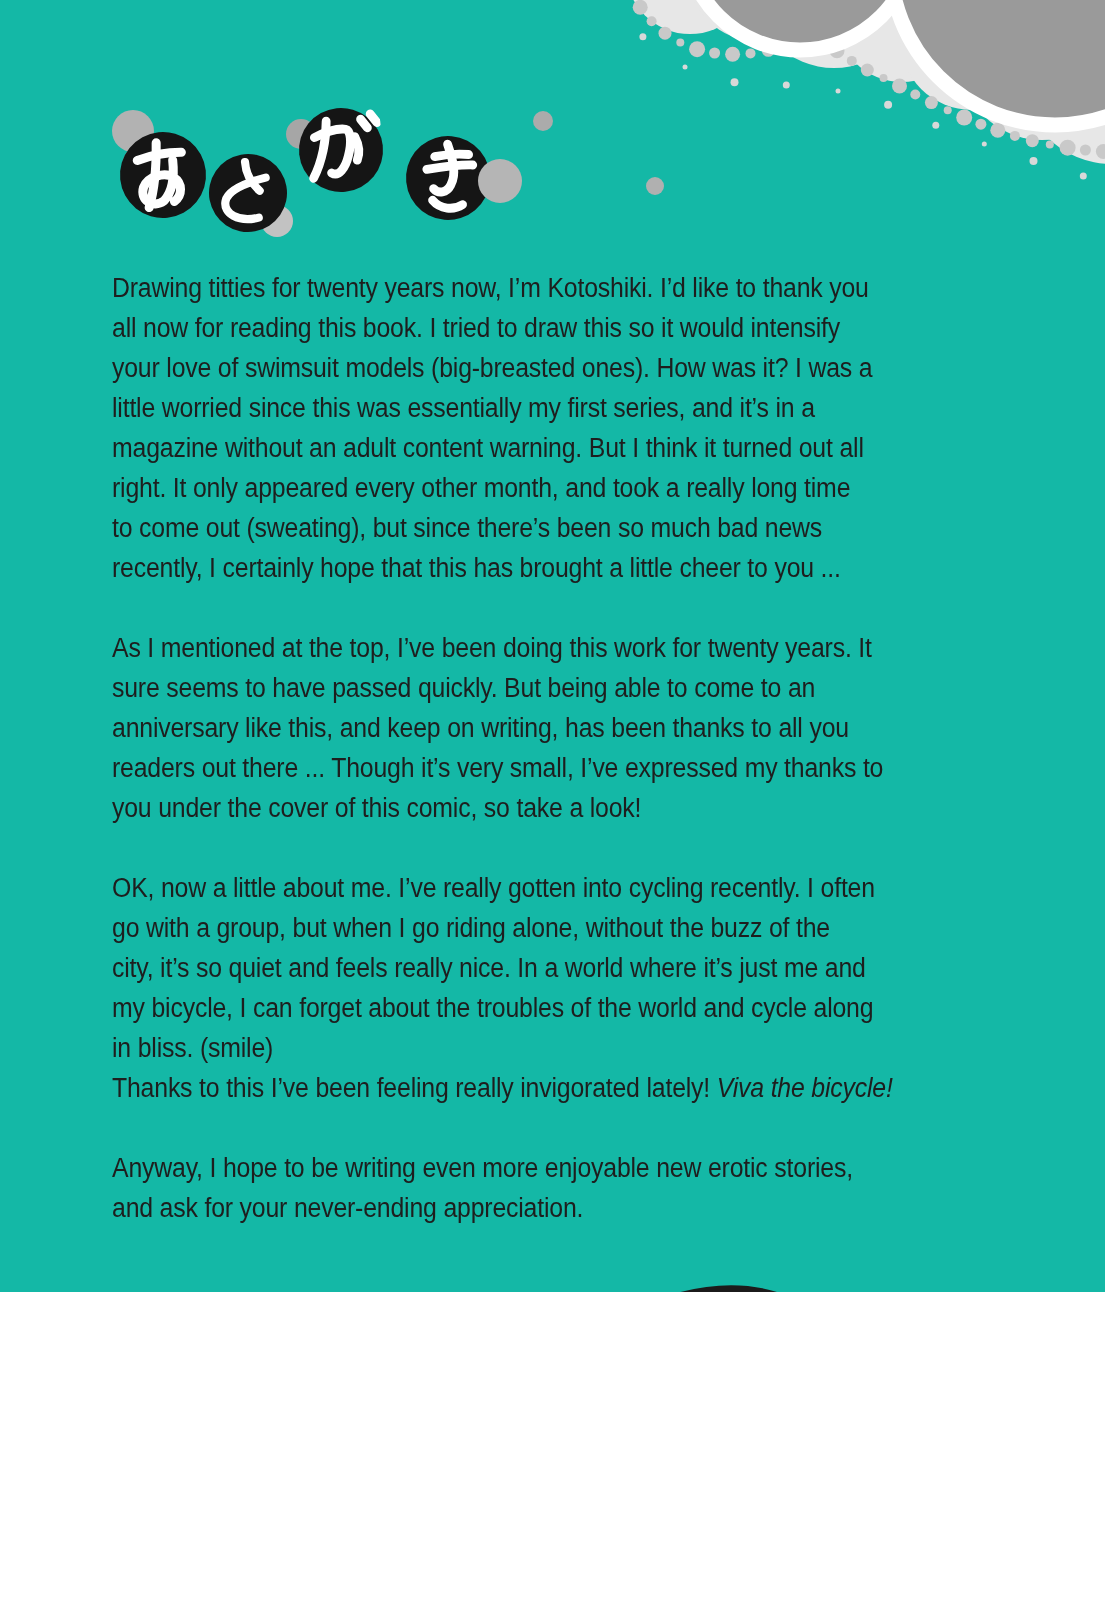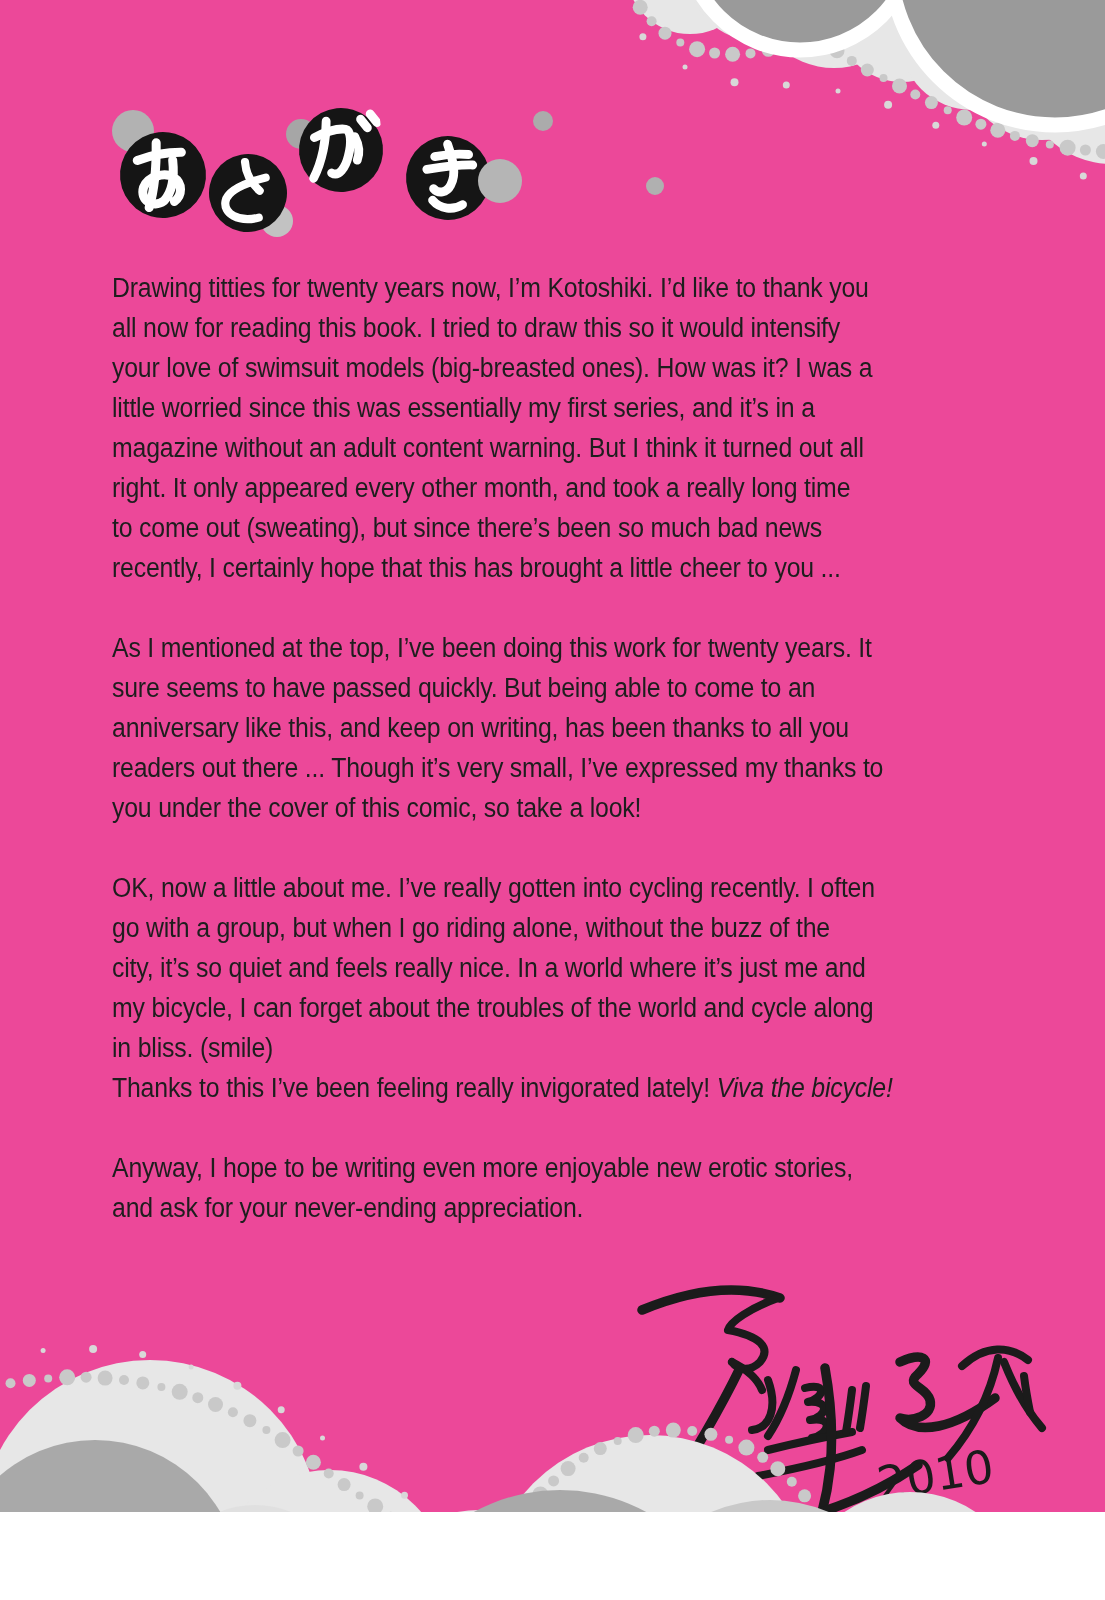--- a/index.html
+++ b/index.html
@@ -1,18 +1,18 @@
 <!DOCTYPE html>
 <html><head>
 <meta charset="utf-8">
 <style>
   html,body{margin:0;padding:0;background:#ffffff;}
   .page{
-    position:relative;width:1105px;height:1512px;overflow:hidden;
-    background:#ec4899;font-family:"Liberation Sans",sans-serif;
+    position:relative;width:1105px;height:1292px;overflow:hidden;
+    background:#14b8a6;font-family:"Liberation Sans",sans-serif;
   }
   svg{display:block;}
   
   .deco-top{position:absolute;top:0;left:0;width:1105px;height:240px;}
   .deco-bottom{position:absolute;top:1280px;left:0;width:1105px;height:320px;}
   .signature{position:absolute;top:1250px;left:600px;width:470px;height:330px;}
   
   .title{position:absolute;top:0;left:0;width:700px;height:260px;}
   .dot{position:absolute;border-radius:50%;}
   .dA1{left:112px;top:110px;width:42px;height:42px;background:#b2b2b2;}

